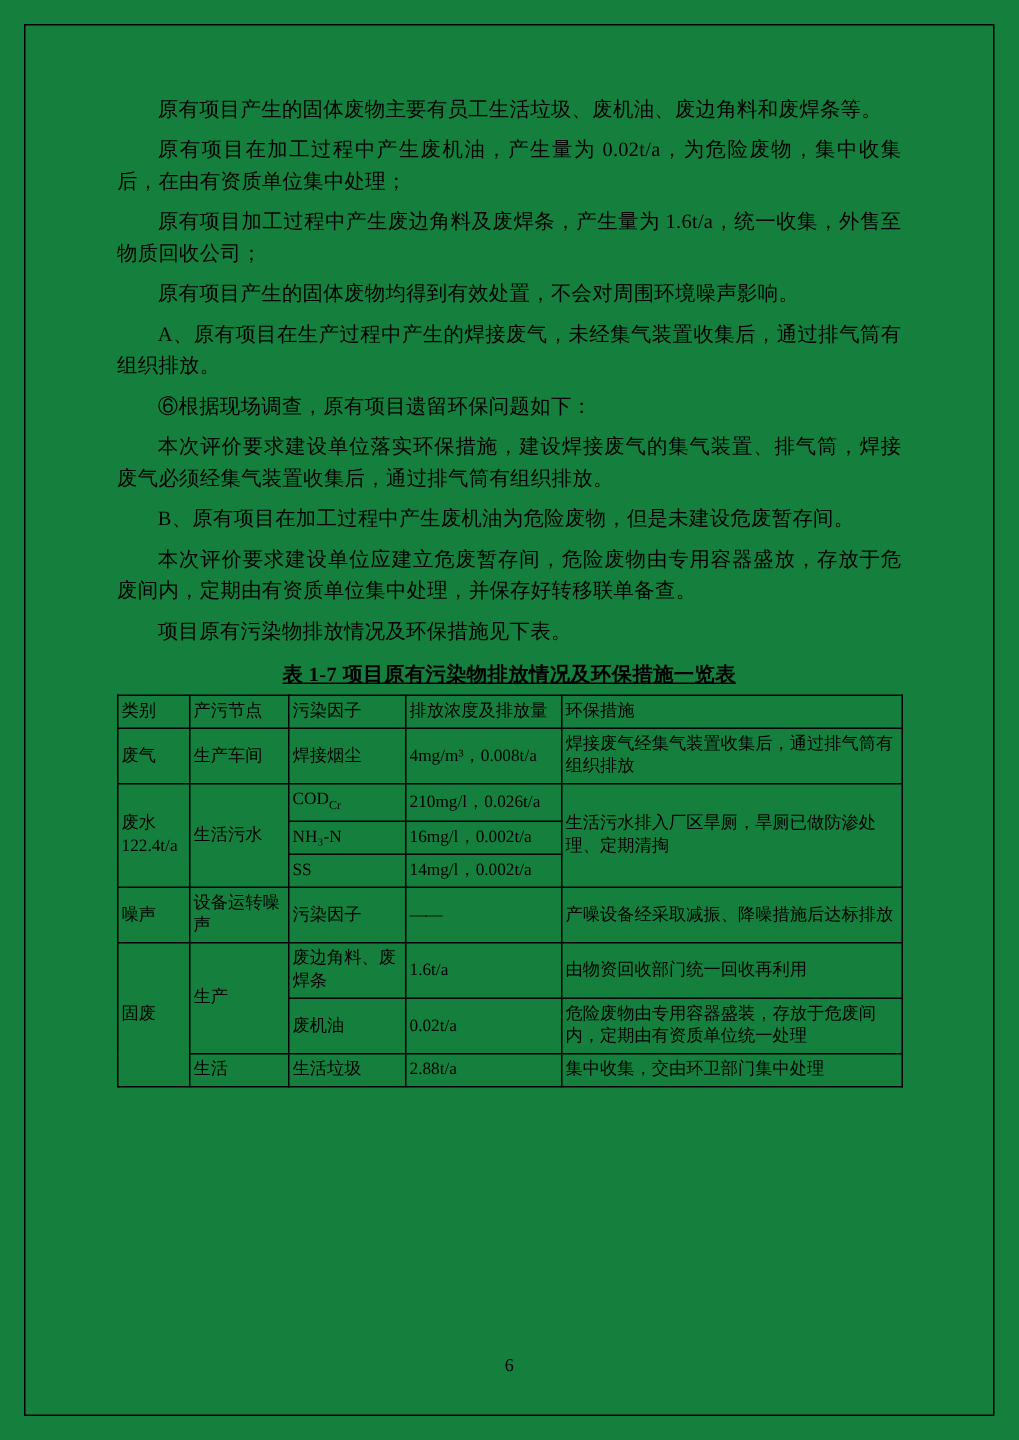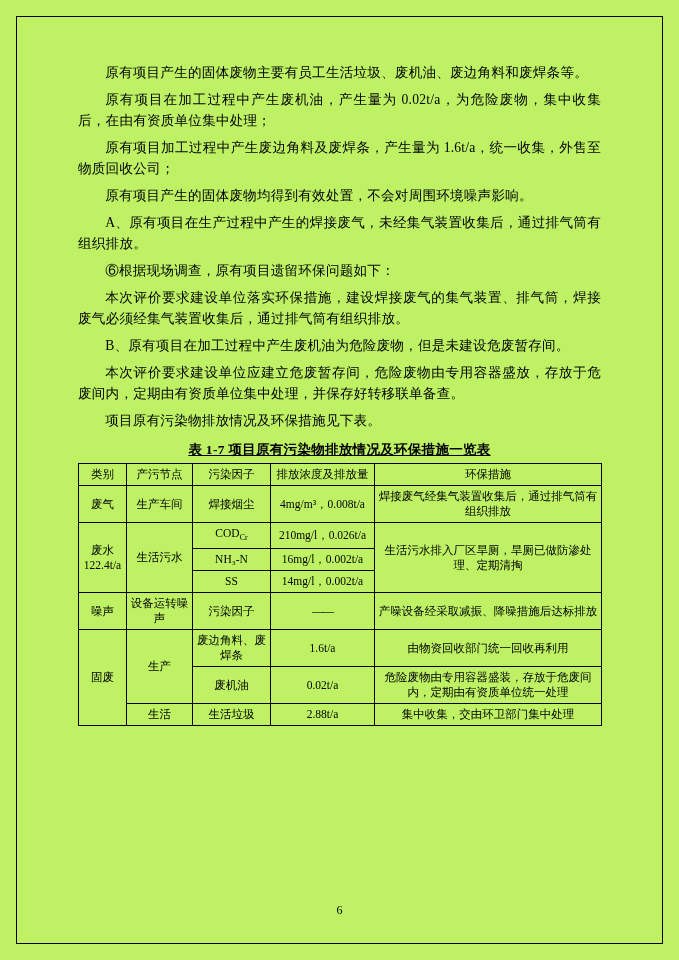--- a/index.html
+++ b/index.html
@@ -3,21 +3,21 @@
 <meta charset="utf-8">
 <style>
   html, body {
     margin: 0;
     padding: 0;
     background: #b9b9b9;
   }
   .page {
     width: 679px;
     height: 960px;
-    background: #bef264;
+    background: #15803d;
     position: relative;
     box-sizing: border-box;
     font-family: "Liberation Serif", "DejaVu Serif", serif;
     color: #000;
   }
   .frame {
     position: absolute;
     left: 16px;
     top: 16px;
     right: 16px;
@@ -48,21 +48,21 @@
     text-decoration: underline;
   }
   table.main {
     border-collapse: collapse;
     width: 523px;
     table-layout: fixed;
     font-size: 11.5px;
   }
   table.main td, table.main th {
     border: 1px solid #000;
-    text-align: center;
+    text-align: left;
     vertical-align: middle;
     padding: 3px 2px;
     line-height: 15px;
     font-weight: normal;
   }
   table.main th {
     font-size: 11.5px;
   }
   td.tl-left {
     text-align: left;

